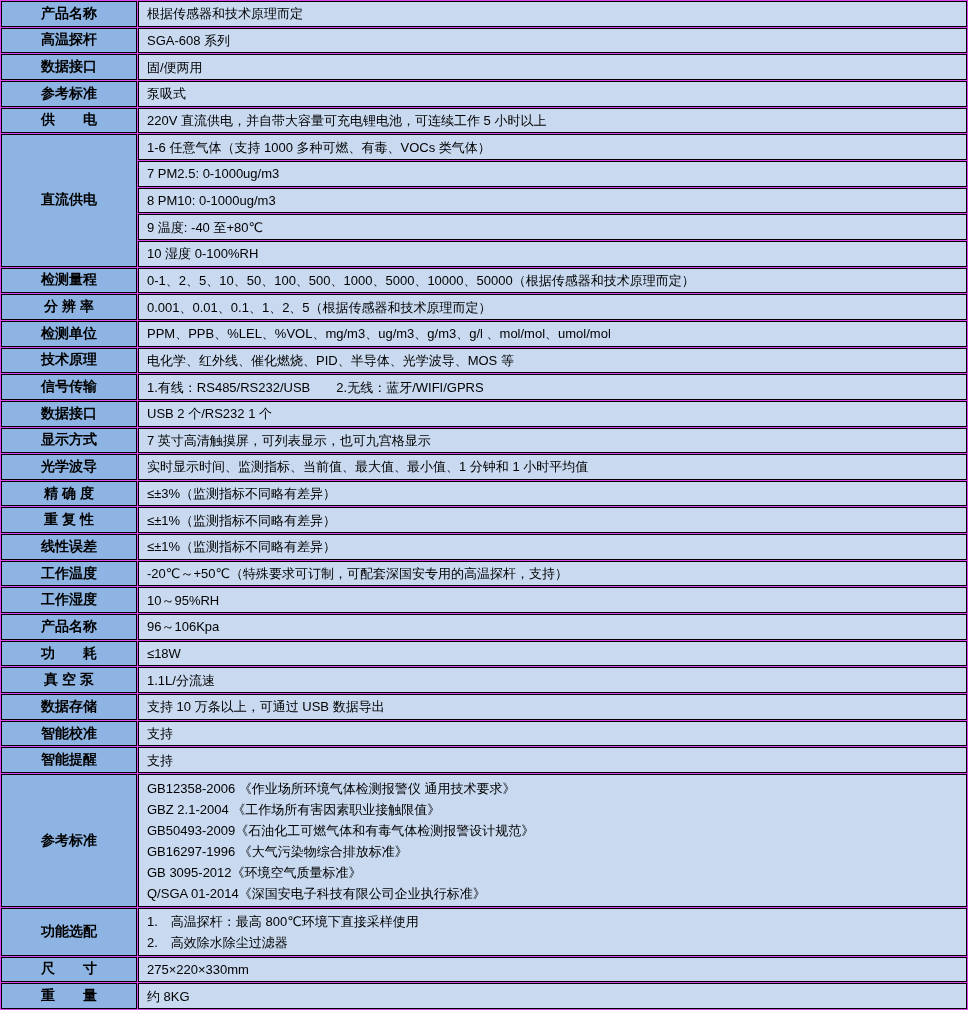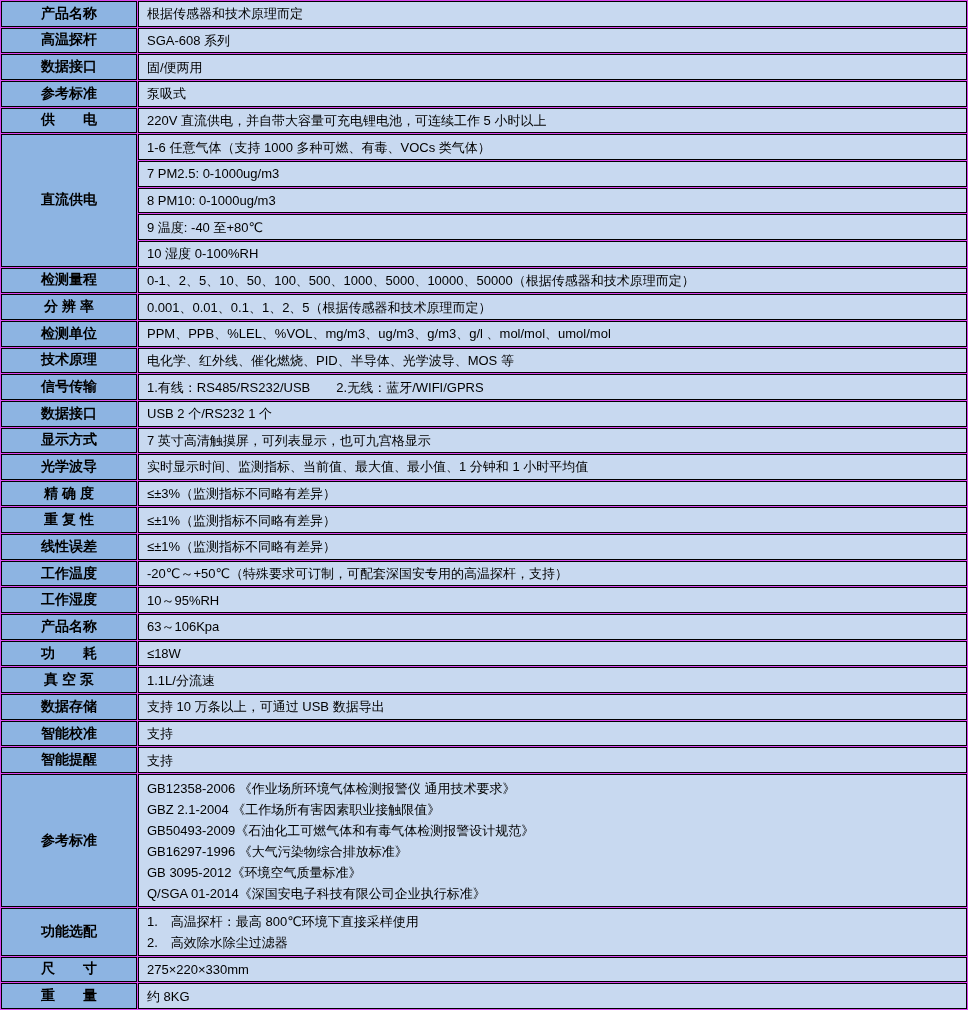--- a/index.html
+++ b/index.html
@@ -190,21 +190,21 @@
       </tr>
       <tr>
         <th rowspan="1">工作湿度</th>
         <td>
           <div class="line">10～95%RH</div>
         </td>
       </tr>
       <tr>
         <th rowspan="1">产品名称</th>
         <td>
-          <div class="line">63～106Kpa</div>
+          <div class="line">96～106Kpa</div>
         </td>
       </tr>
       <tr>
         <th rowspan="1">功　　耗</th>
         <td>
           <div class="line">≤18W</div>
         </td>
       </tr>
       <tr>
         <th rowspan="1">真 空 泵</th>

